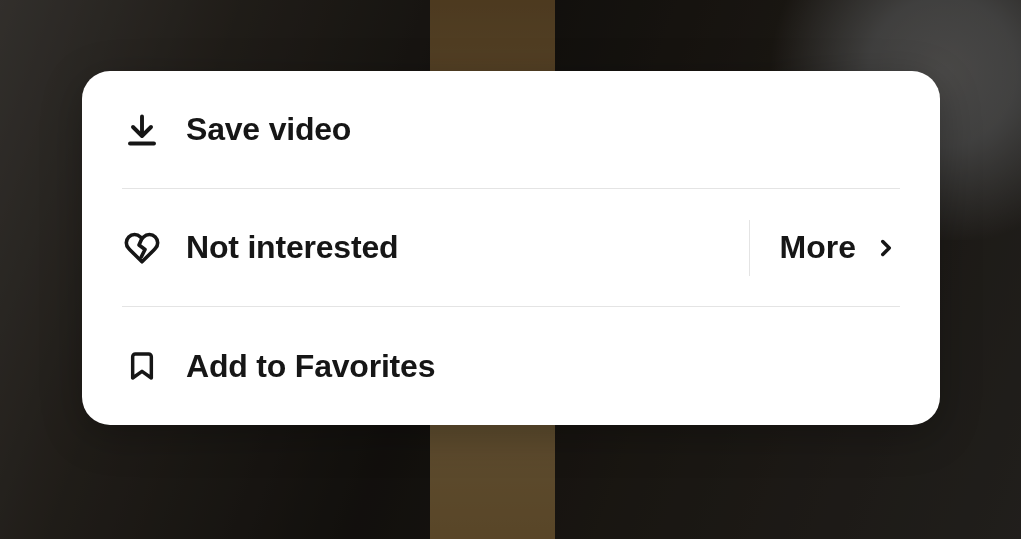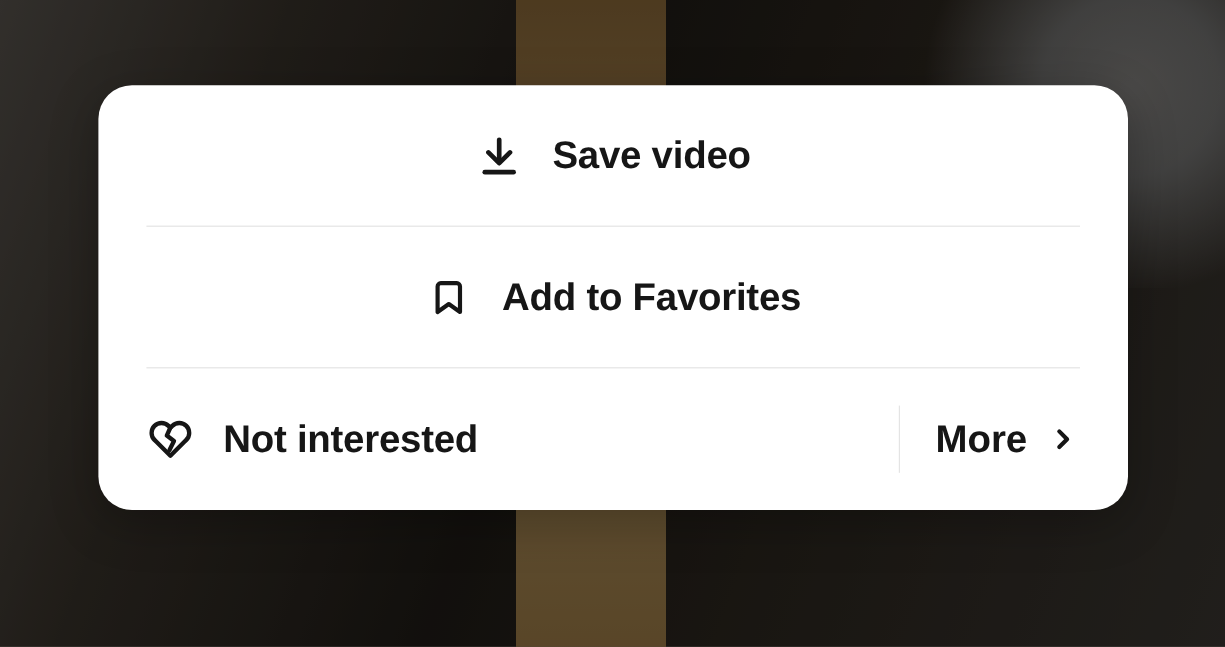--- a/index.html
+++ b/index.html
@@ -49,21 +49,20 @@
       border-radius: 28px;
       box-shadow: 0 10px 40px rgba(0,0,0,0.25);
       padding: 0 40px;
     }
     .menu-item {
       display: flex;
       align-items: center;
       height: 118px;
       border-bottom: 1px solid #e4e4e4;
       cursor: pointer;
-      justify-content: center;
     }
     .menu-item:last-child { border-bottom: none; }
     .icon-slot {
       width: 40px;
       height: 40px;
       display: flex;
       align-items: center;
       justify-content: center;
       color: #161616;
       flex-shrink: 0;
@@ -114,39 +113,39 @@
         <line x1="12" y1="3" x2="12" y2="15"></line>
         <polyline points="6 10 12 16 18 10"></polyline>
         <line x1="4" y1="21" x2="20" y2="21"></line>
       </svg>
     </span>
     <span class="label">Save video</span>
   </div>
 
   <div class="menu-item">
     <span class="icon-slot">
-      <svg width="32" height="36" viewBox="0 0 24 24" fill="none" stroke="currentColor" stroke-width="2.6" stroke-linecap="round" stroke-linejoin="round">
-        <path d="M19 21l-7-5-7 5V5a2 2 0 0 1 2-2h10a2 2 0 0 1 2 2z"></path>
-      </svg>
-    </span>
-    <span class="label">Add to Favorites</span>
-  </div>
-
-  <div class="menu-item">
-    <span class="icon-slot">
       <svg width="38" height="36" viewBox="0 0 24 24" fill="none" stroke="currentColor" stroke-width="2.4" stroke-linecap="round" stroke-linejoin="round">
         <path d="M20.84 4.61a5.5 5.5 0 0 0-7.78 0L12 5.67l-1.06-1.06a5.5 5.5 0 0 0-7.78 7.78l1.06 1.06L12 21.23l7.78-7.78 1.06-1.06a5.5 5.5 0 0 0 0-7.78z"></path>
         <polyline points="12 5.5 10 10 14 13 11.5 18"></polyline>
       </svg>
     </span>
     <span class="label">Not interested</span>
 
     <div class="more-sect">
       <span class="more-label">More</span>
       <span class="chev">
         <svg width="26" height="26" viewBox="0 0 24 24" fill="none" stroke="currentColor" stroke-width="3.2" stroke-linecap="round" stroke-linejoin="round">
           <polyline points="9 18 15 12 9 6"></polyline>
         </svg>
       </span>
     </div>
   </div>
 
+  <div class="menu-item">
+    <span class="icon-slot">
+      <svg width="32" height="36" viewBox="0 0 24 24" fill="none" stroke="currentColor" stroke-width="2.6" stroke-linecap="round" stroke-linejoin="round">
+        <path d="M19 21l-7-5-7 5V5a2 2 0 0 1 2-2h10a2 2 0 0 1 2 2z"></path>
+      </svg>
+    </span>
+    <span class="label">Add to Favorites</span>
+  </div>
+
 </div>
 
 </body></html>

